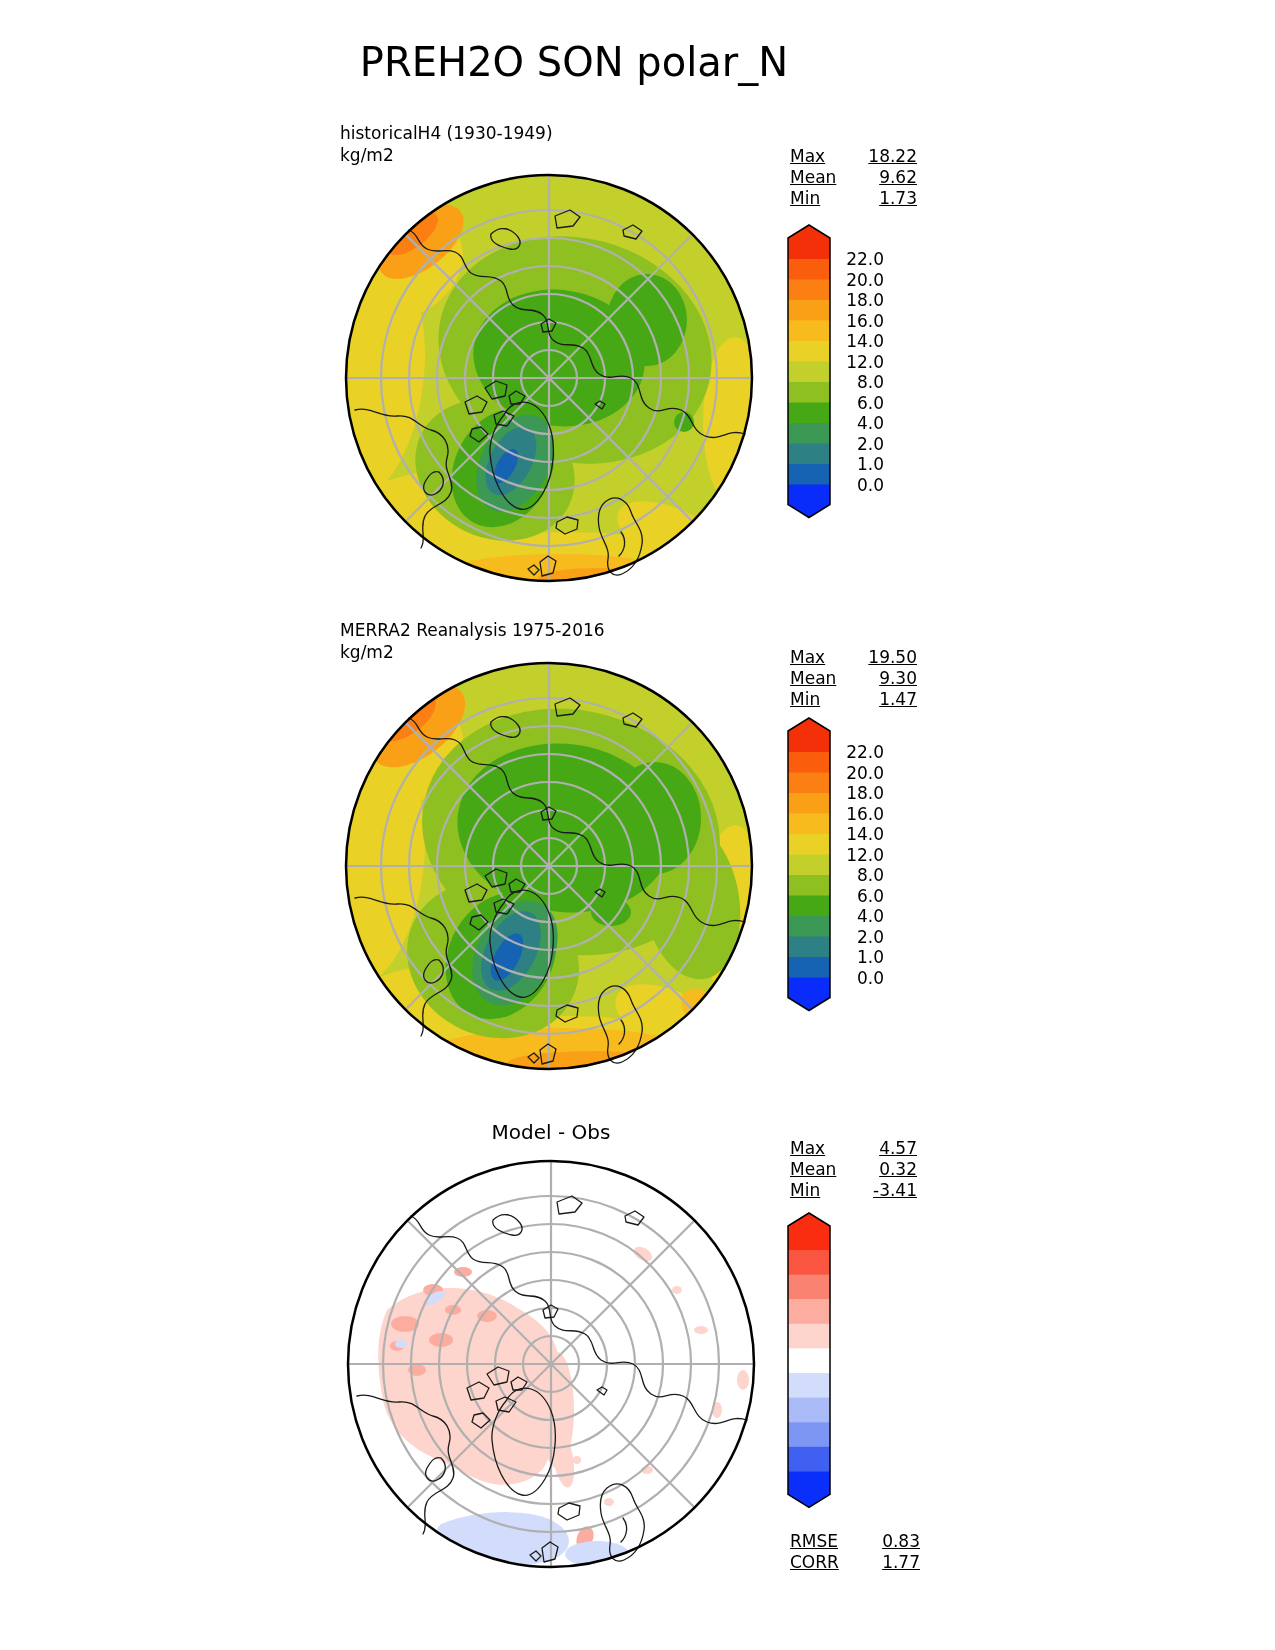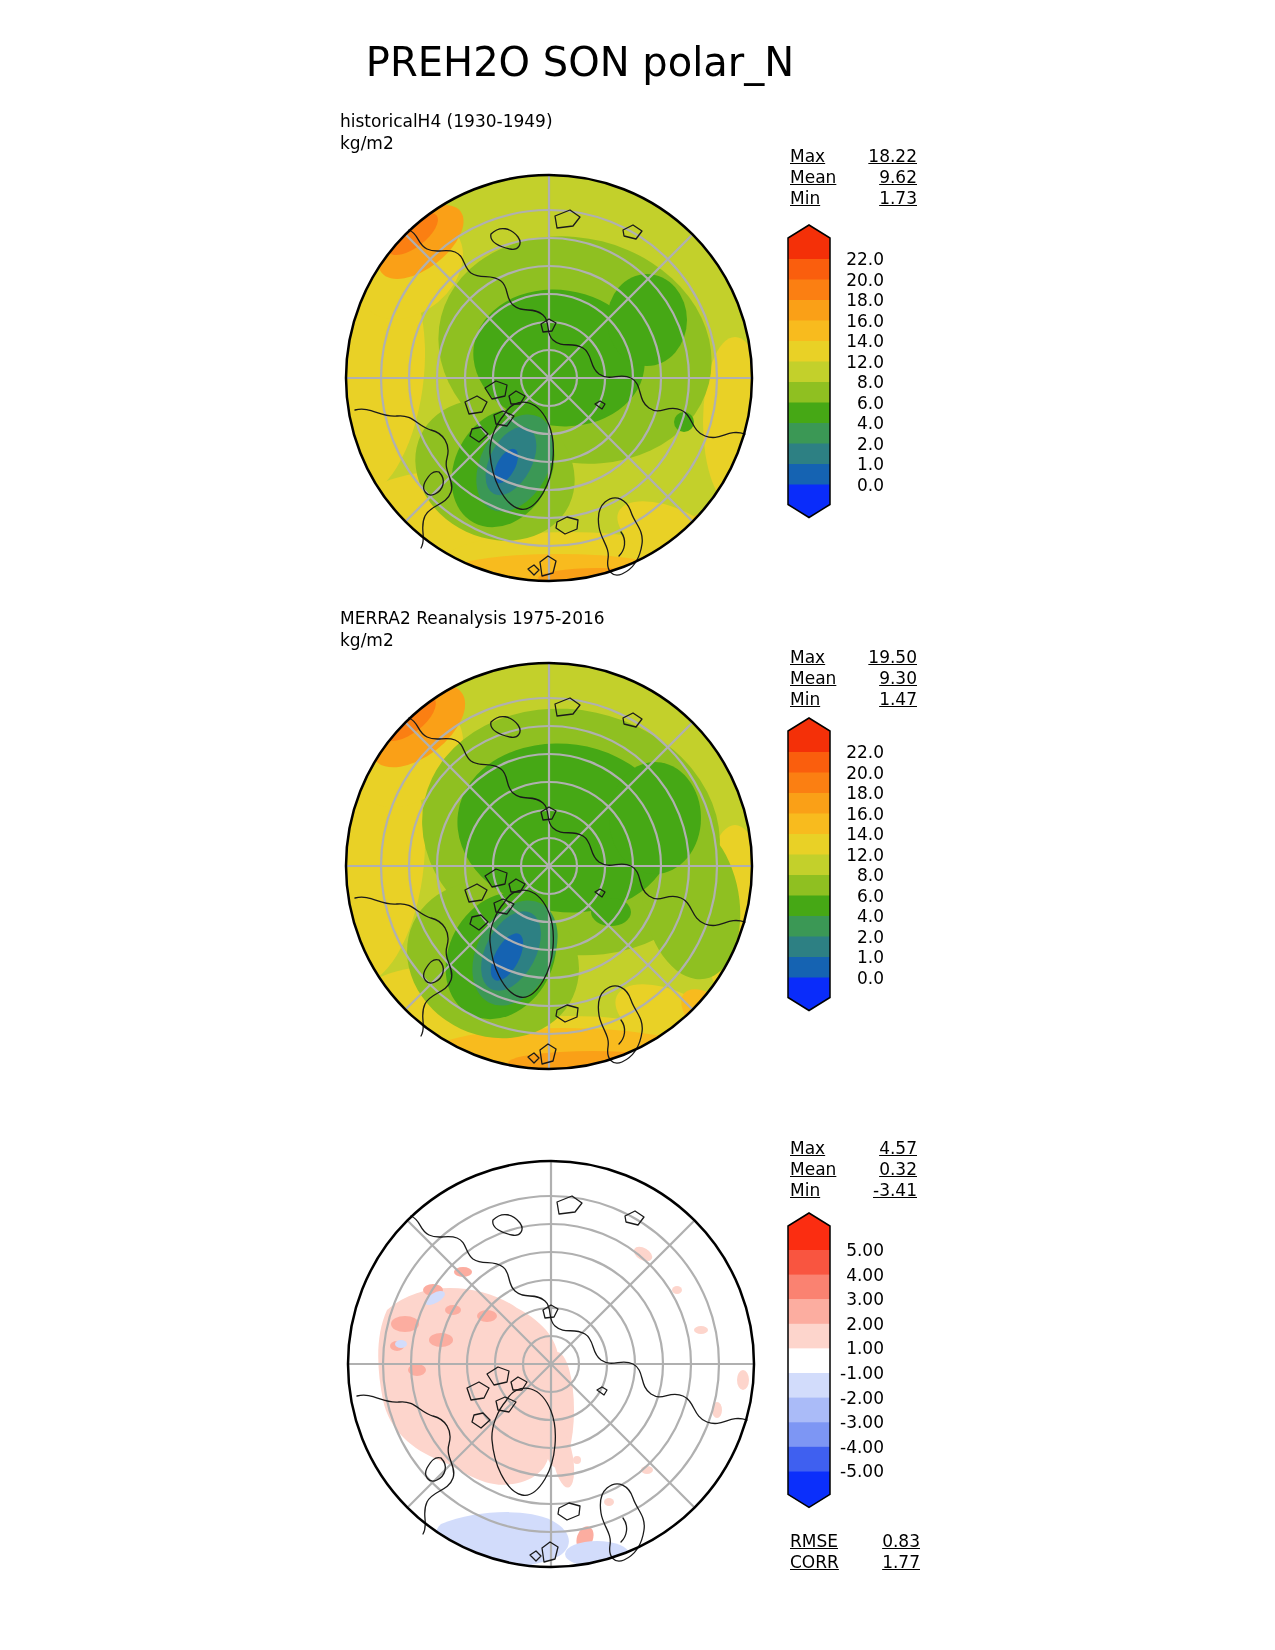--- a/index.html
+++ b/index.html
@@ -1,20 +1,20 @@
 <!DOCTYPE html>
 <html style="--r0: #fa5e0d; --r1: #fb7f12; --r2: #faa017; --r3: #f8bb1e; --r4: #e9d126; --r5: #c3d02b; --r6: #8fc021; --r7: #46a815; --r8: #3b9855; --r9: #2d8083; --r10: #1563b2; --r-above: #f43008; --r-below: #0a2cfa; --d0: #f95540; --d1: #fa8271; --d2: #fcada0; --d3: #fdd5cc; --d4: #ffffff; --d5: #d2dcfb; --d6: #aabbf8; --d7: #7d96f4; --d8: #3f60f0;"><head>
 <meta charset="utf-8">
 <style>
   html,body{margin:0;padding:0;background:#ffffff;}
   body{font-family:"DejaVu Sans","Liberation Sans",sans-serif;color:#000;}
   .page{position:relative;width:1275px;height:1650px;background:#fff;overflow:hidden;}
-  .main-title{position:absolute;left:230px;top:40px;width:700px;text-align:center;
+  .main-title{position:absolute;left:224px;top:40px;width:700px;text-align:center;
               font-size:40px;line-height:44px;white-space:nowrap;}
-  .panel-label{position:absolute;left:340px;font-size:17px;line-height:22px;white-space:nowrap;}
+  .panel-label{position:absolute;left:340px;font-size:17px;line-height:22px;white-space:nowrap;margin-top:12px;}
   .panel-title-center{position:absolute;left:345px;width:412px;text-align:center;font-size:20px;line-height:24px;}
   .map-svg{position:absolute;}
   .stats{position:absolute;left:790px;width:127px;font-size:17px;}
   .srow{display:flex;justify-content:space-between;line-height:21px;text-decoration:underline;}
   .cbar-svg{position:absolute;left:786px;}
   .ticks{position:absolute;left:818px;width:66px;}
   .tick{position:absolute;right:0;width:66px;height:20px;line-height:20px;
         text-align:right;font-size:17px;white-space:nowrap;}
   .metrics{position:absolute;left:790px;width:130px;font-size:17px;}
 </style>
@@ -226,20 +226,21 @@
       <div class="tick" style="top: 107px;">14.0</div>
       <div class="tick" style="top: 127.5px;">12.0</div>
       <div class="tick" style="top: 148px;">8.0</div>
       <div class="tick" style="top: 168.5px;">6.0</div>
       <div class="tick" style="top: 189px;">4.0</div>
       <div class="tick" style="top: 209.5px;">2.0</div>
       <div class="tick" style="top: 230px;">1.0</div>
       <div class="tick" style="top: 250.5px;">0.0</div>
     </div>
 
+  <div class="panel-title-center" style="top:1120px">Model - Obs</div>
 
   <svg class="map-svg" style="left:345px;top:1158px" width="412" height="412" viewBox="0 0 412 412">
     <g clip-path="url(#mapclip)">
       <circle cx="206" cy="206" r="203" fill="#ffffff"></circle>
       <path d="M42,152 C80,118 142,128 172,150 C202,166 216,186 214,212 C213,240 198,252 204,282 C208,306 194,322 168,326 C138,331 118,312 94,302 C68,292 44,272 38,242 C32,212 30,178 42,152 Z" style="fill:var(--d3)"></path>
       <ellipse cx="212" cy="252" rx="17" ry="58" style="fill:var(--d3)"></ellipse>
       <ellipse cx="218" cy="300" rx="10" ry="30" style="fill:var(--d3)" transform="rotate(-10 218 300)"></ellipse>
       <ellipse cx="60" cy="166" rx="14" ry="8" style="fill:var(--d2)"></ellipse>
       <ellipse cx="88" cy="132" rx="10" ry="6" style="fill:var(--d2)"></ellipse>
       <ellipse cx="118" cy="114" rx="9" ry="5" style="fill:var(--d2)"></ellipse>
@@ -294,32 +295,20 @@
         <rect x="2" width="42" y="111.80000000000001" height="25.1" fill="#fdd5cc"></rect>
         <rect x="2" width="42" y="136.4" height="25.1" fill="#ffffff"></rect>
         <rect x="2" width="42" y="161" height="25.1" fill="#d2dcfb"></rect>
         <rect x="2" width="42" y="185.60000000000002" height="25.1" fill="#aabbf8"></rect>
         <rect x="2" width="42" y="210.20000000000002" height="25.1" fill="#7d96f4"></rect>
         <rect x="2" width="42" y="234.8" height="25.1" fill="#3f60f0"></rect>
         <rect x="2" width="42" y="259.4" height="36" fill="#0b2ffb"></rect>
       </g>
       <path d="M23,1 L44,14 L44,282.4 L23,295.4 L2,282.4 L2,14 Z" fill="none" stroke="#000" stroke-width="1.5"></path>
     </svg>
-  <div class="ticks" id="cbar3-ticks" style="top:1212px;height:298px">
-      <div class="tick" style="top: 28px;">5.00</div>
-      <div class="tick" style="top: 52.6px;">4.00</div>
-      <div class="tick" style="top: 77.2px;">3.00</div>
-      <div class="tick" style="top: 101.8px;">2.00</div>
-      <div class="tick" style="top: 126.4px;">1.00</div>
-      <div class="tick" style="top: 151px;">-1.00</div>
-      <div class="tick" style="top: 175.6px;">-2.00</div>
-      <div class="tick" style="top: 200.2px;">-3.00</div>
-      <div class="tick" style="top: 224.8px;">-4.00</div>
-      <div class="tick" style="top: 249.4px;">-5.00</div>
-    </div>
 
   <div class="metrics" style="top:1531px">
     <div class="srow">
         <span>RMSE</span>
         <span>0.83</span>
       </div>
     <div class="srow">
         <span>CORR</span>
         <span>1.77</span>
       </div>

